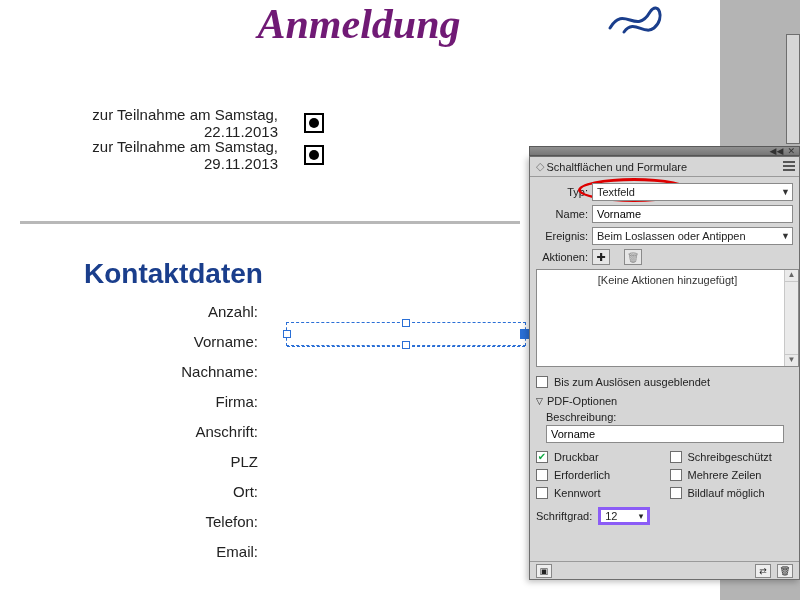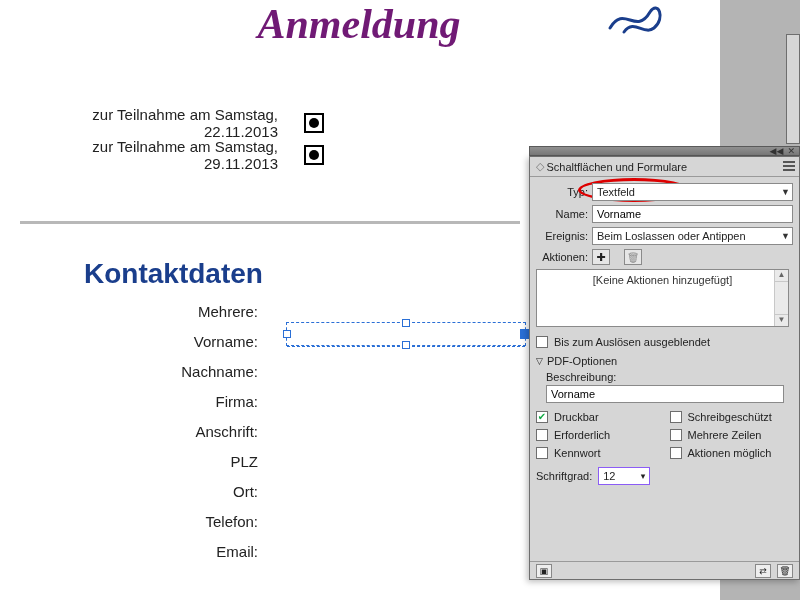--- a/index.html
+++ b/index.html
@@ -140,21 +140,21 @@
     padding: 0 6px; gap: 4px;
   }
   .actions-row .lab { width: 52px; text-align: right; }
   .icon-btn {
     width: 18px; height: 16px; border: 1px solid #8a8a8a; background: #e6e6e6;
     display: flex; align-items: center; justify-content: center; font-size: 11px;
   }
   .icon-btn.trash::before { content: "🗑"; font-size: 10px; color: #888; }
 
   .action-list {
-    margin: 2px 10px 6px 6px; height: 58px; background: #fff;
+    margin: 2px 0 6px 6px; height: 98px; background: #fff;
     border: 1px solid #8a8a8a; position: relative;
     font-size: 11px; color: #333; text-align: center; padding-top: 4px;
   }
   .action-list .scroll {
     position: absolute; right: 0; top: 0; bottom: 0; width: 14px;
     background: #eaeaea; border-left: 1px solid #c8c8c8;
   }
   .action-list .scroll .up, .action-list .scroll .dn {
     height: 12px; font-size: 8px; text-align: center; color: #666;
   }
@@ -180,21 +180,21 @@
   .two-col {
     display: flex; gap: 10px; padding: 2px 6px;
   }
   .two-col .col { flex: 1; display: flex; flex-direction: column; gap: 2px; }
   .two-col .item { display: flex; align-items: center; gap: 6px; height: 16px; }
 
   .font-row {
     display: flex; align-items: center; gap: 6px; padding: 4px 6px;
   }
   .font-row .sel-small {
-    width: 52px; height: 18px; border: 1px solid #8b5cf6; background: #fff;
+    width: 52px; height: 18px; border: 3px solid #8b5cf6; background: #fff;
     display: flex; align-items: center; justify-content: space-between;
     padding: 0 4px; font-size: 11px;
   }
   .font-row .sel-small .arrow { font-size: 9px; }
 
   .panel-footer {
     position: absolute; left: 0; right: 0; bottom: 0; height: 18px;
     border-top: 1px solid #9a9a9a; display: flex; align-items: center;
     justify-content: space-between; padding: 0 6px;
   }
@@ -225,21 +225,21 @@
     <span class="box">
         <span class="dot"></span>
       </span>
   </div>
 
   <div class="divider"></div>
 
   <div class="section-hdr">Kontaktdaten</div>
 
   <div class="form-labels">
-    <div>Mehrere:</div>
+    <div>Anzahl:</div>
     <div>Vorname:</div>
     <div>Nachname:</div>
     <div>Firma:</div>
     <div>Anschrift:</div>
     <div>PLZ</div>
     <div>Ort:</div>
     <div>Telefon:</div>
     <div>Email:</div>
   </div>
 
@@ -342,21 +342,21 @@
       <div class="item">
           <span class="chk"></span>
           <span>Schreibgeschützt</span>
         </div>
       <div class="item">
           <span class="chk"></span>
           <span>Mehrere Zeilen</span>
         </div>
       <div class="item">
           <span class="chk"></span>
-          <span>Aktionen möglich</span>
+          <span>Bildlauf möglich</span>
         </div>
     </div>
   </div>
 
   <div class="font-row">
     <span>Schriftgrad:</span>
     <div class="sel-small">
       <span>12</span>
       <span class="arrow">▾</span>
     </div>

